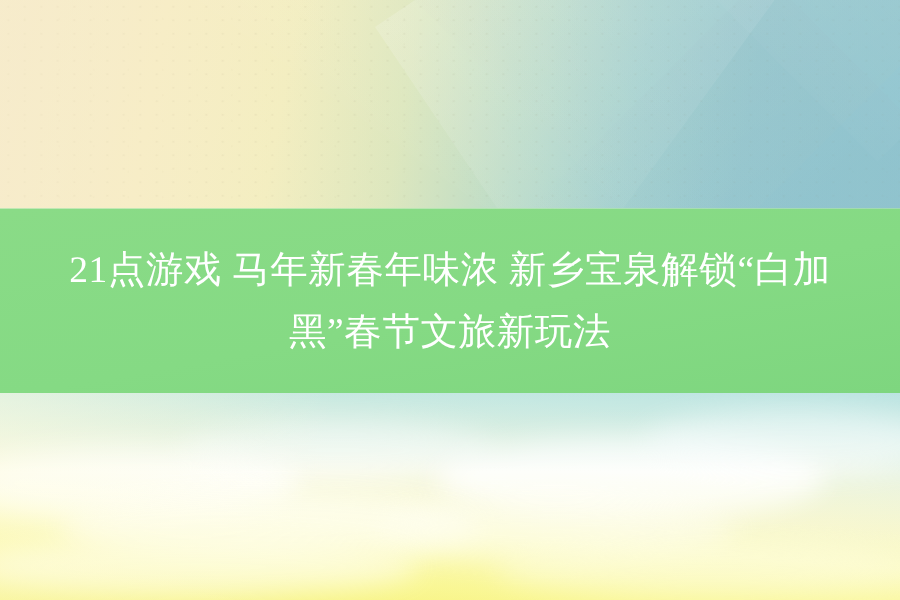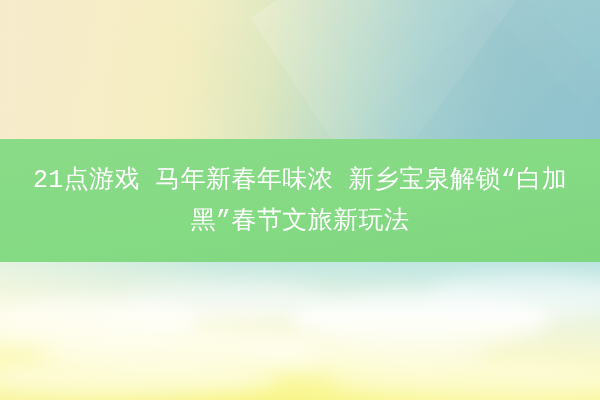--- a/index.html
+++ b/index.html
@@ -6,21 +6,21 @@
     margin: 0;
     padding: 0;
     background: #ffffff;
   }
 
   .banner {
     position: relative;
     width: 600px;
     height: 400px;
     overflow: hidden;
-    font-family: Liberation Mono, monospace;
+    font-family: Liberation Serif, serif;
   }
 
   
   .top-panel {
     position: absolute;
     left: 0;
     top: 0;
     width: 600px;
     height: 139px;
     overflow: hidden;

